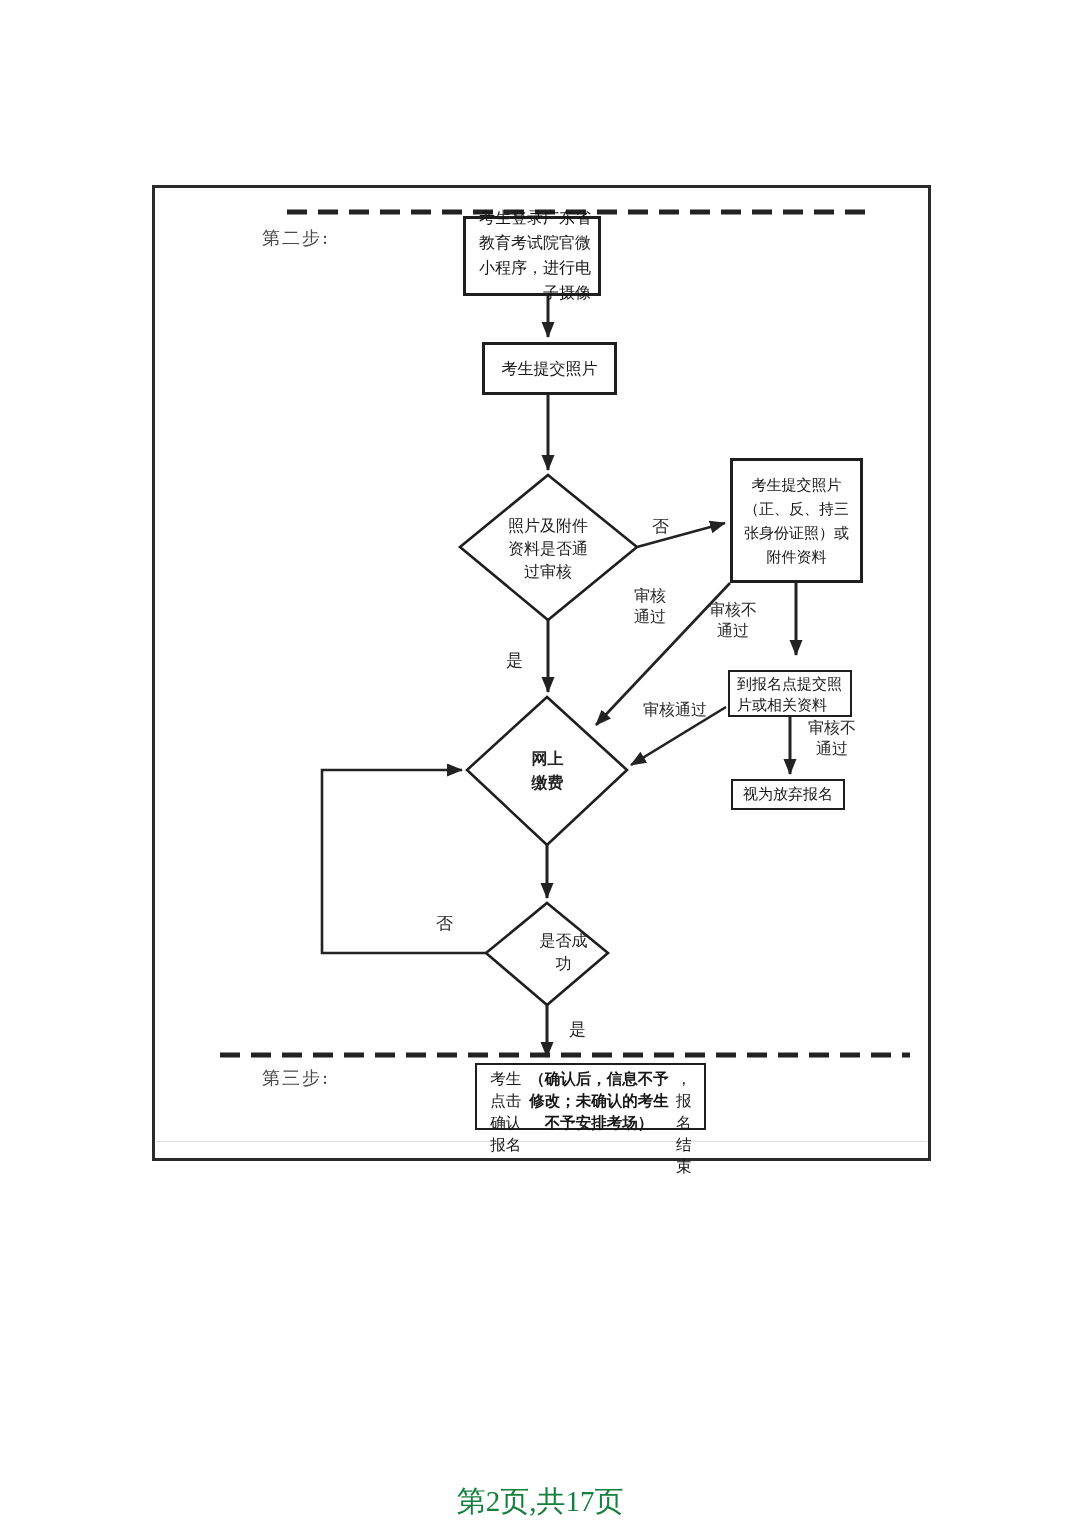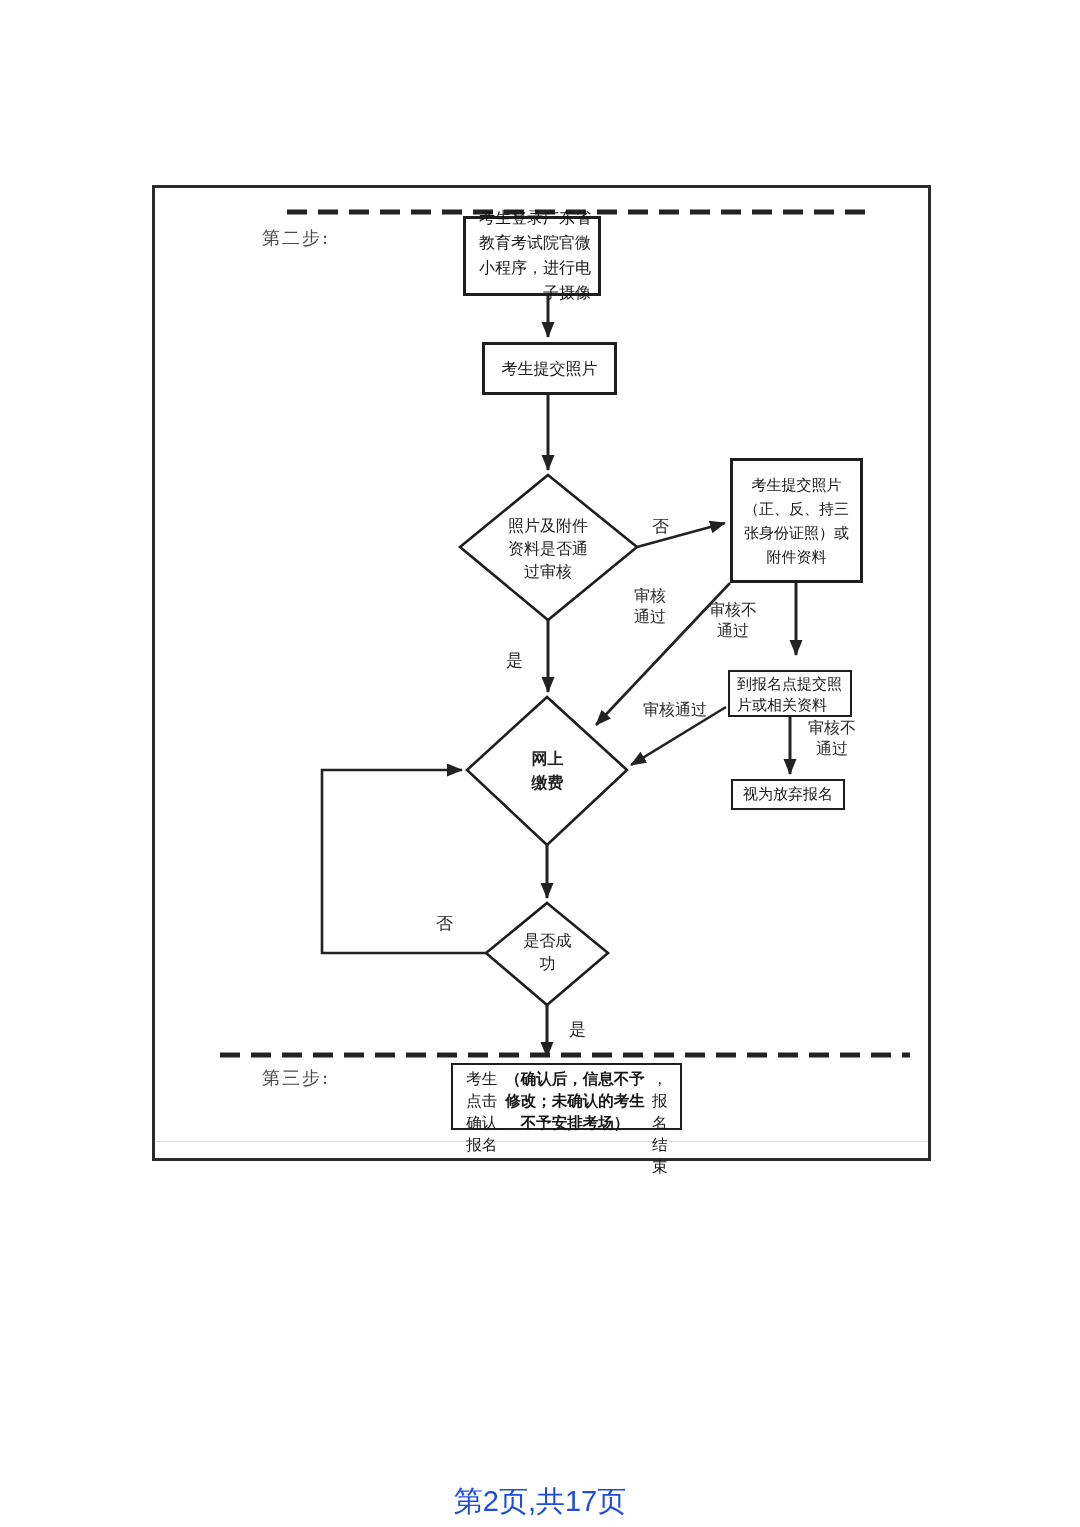--- a/index.html
+++ b/index.html
@@ -13,23 +13,23 @@
         justify-content:center;text-align:center;padding:4px 7px;z-index:2;}
   .node.thin{border-width:2px;text-align:center;}
   .node.left{text-align:left;justify-content:flex-start;}
   .dlabel{position:absolute;z-index:3;font-size:16px;line-height:1.45;color:#222;
           display:flex;align-items:center;justify-content:center;text-align:center;}
   .lbl{position:absolute;z-index:3;font-size:17px;line-height:1.3;color:#2a2a2a;text-align:center;}
   .step{position:absolute;z-index:3;font-family:"DejaVu Serif",serif;font-size:18px;
         color:#4a4a4a;letter-spacing:2px;}
   .sep{position:absolute;left:156px;top:1141px;width:771px;height:1px;background:#dcdcdc;z-index:1;}
   .footer{position:absolute;left:0;top:1482px;width:100%;text-align:center;z-index:3;
-          font-family:Liberation Sans, sans-serif;font-size:29px;color:#1d4ed8;}
+          font-family:Liberation Serif, serif;font-size:29px;color:#15803d;}
   .confirm-box{font-size:15.5px;line-height:1.42;text-align:left;align-items:flex-start;
-               padding:3px 6px;}
+               padding:3px 6px;margin-left:24px;}
   .confirm-box b{font-weight:bold;}
 </style>
 </head>
 <body>
 
 <div class="page">
 
   <div class="frame"></div>
 
   <svg class="connectors" width="1080" height="1527" viewBox="0 0 1080 1527">
@@ -72,21 +72,21 @@
   <div class="node thin" style="left:731px;top:779px;width:114px;height:31px;font-size:15px;padding:2px 4px;">视为放弃报名</div>
 
   <div class="node thin confirm-box" style="left:451px;top:1063px;width:231px;height:67px;">
       <span>考生点击确认报名</span>
       <b>（确认后，信息不予修改；未确认的考生不予安排考场）</b>
       <span>，报名结束</span>
     </div>
 
   <div class="dlabel" style="left:506px;top:506px;width:84px;height:85px;">照片及附件资料是否通过审核</div>
   <div class="dlabel" style="left:529px;top:743px;width:37px;height:55px;font-weight:bold;">网上缴费</div>
-  <div class="dlabel" style="left:521px;top:927px;width:53px;height:50px;">是否成功</div>
+  <div class="dlabel" style="left:537px;top:927px;width:53px;height:50px;">是否成功</div>
 
   <div class="lbl" style="left:652px;top:516px;">否</div>
   <div class="lbl" style="left:631px;top:586px;width:38px;font-size:16px;">审核通过</div>
   <div class="lbl" style="left:506px;top:650px;">是</div>
   <div class="lbl" style="left:706px;top:600px;width:54px;font-size:16px;">审核不通过</div>
   <div class="lbl" style="left:643px;top:700px;white-space:nowrap;font-size:16px;">审核通过</div>
   <div class="lbl" style="left:805px;top:718px;width:54px;font-size:16px;">审核不通过</div>
   <div class="lbl" style="left:436px;top:913px;">否</div>
   <div class="lbl" style="left:569px;top:1019px;">是</div>
 

